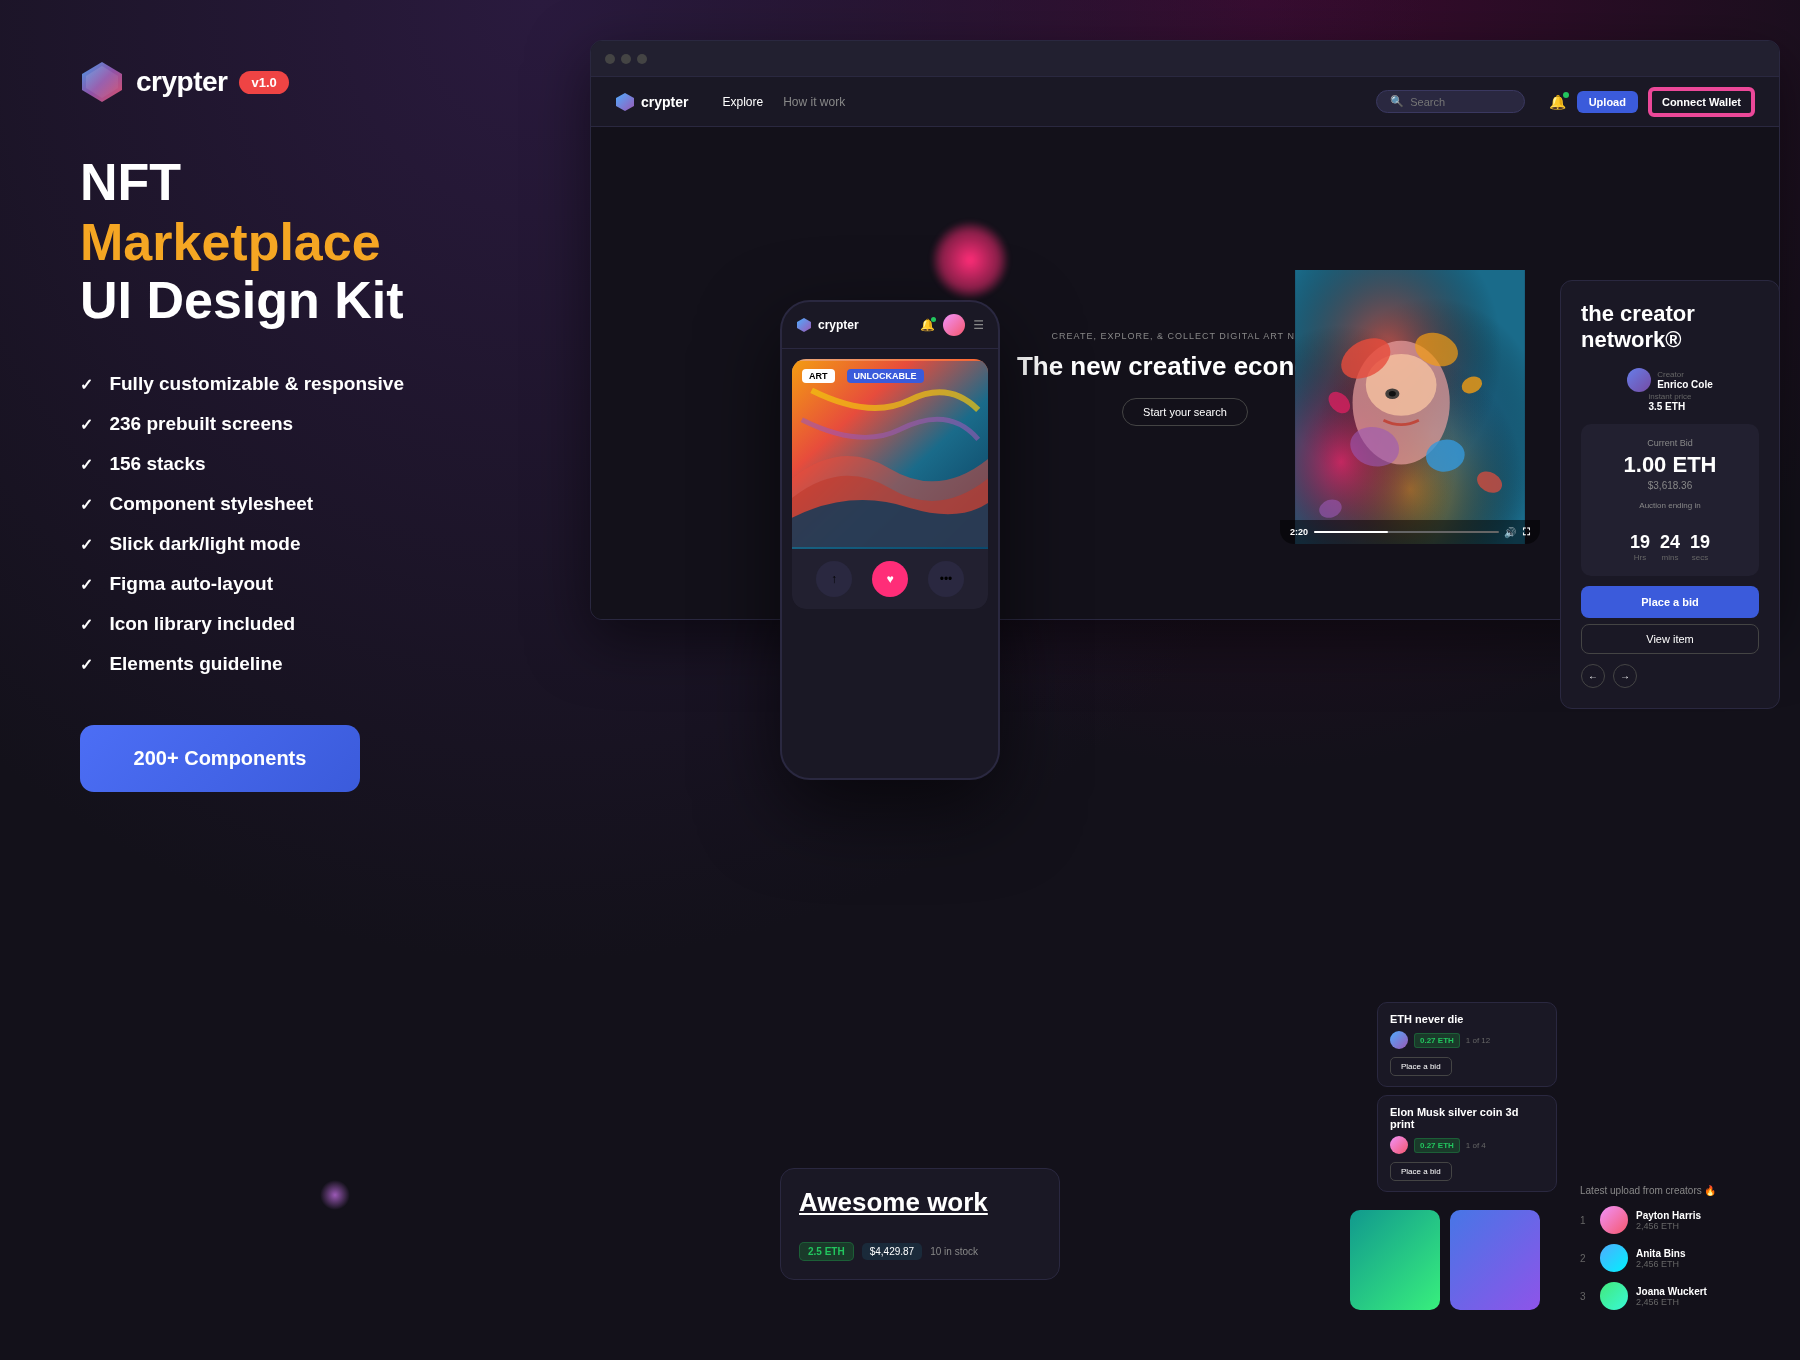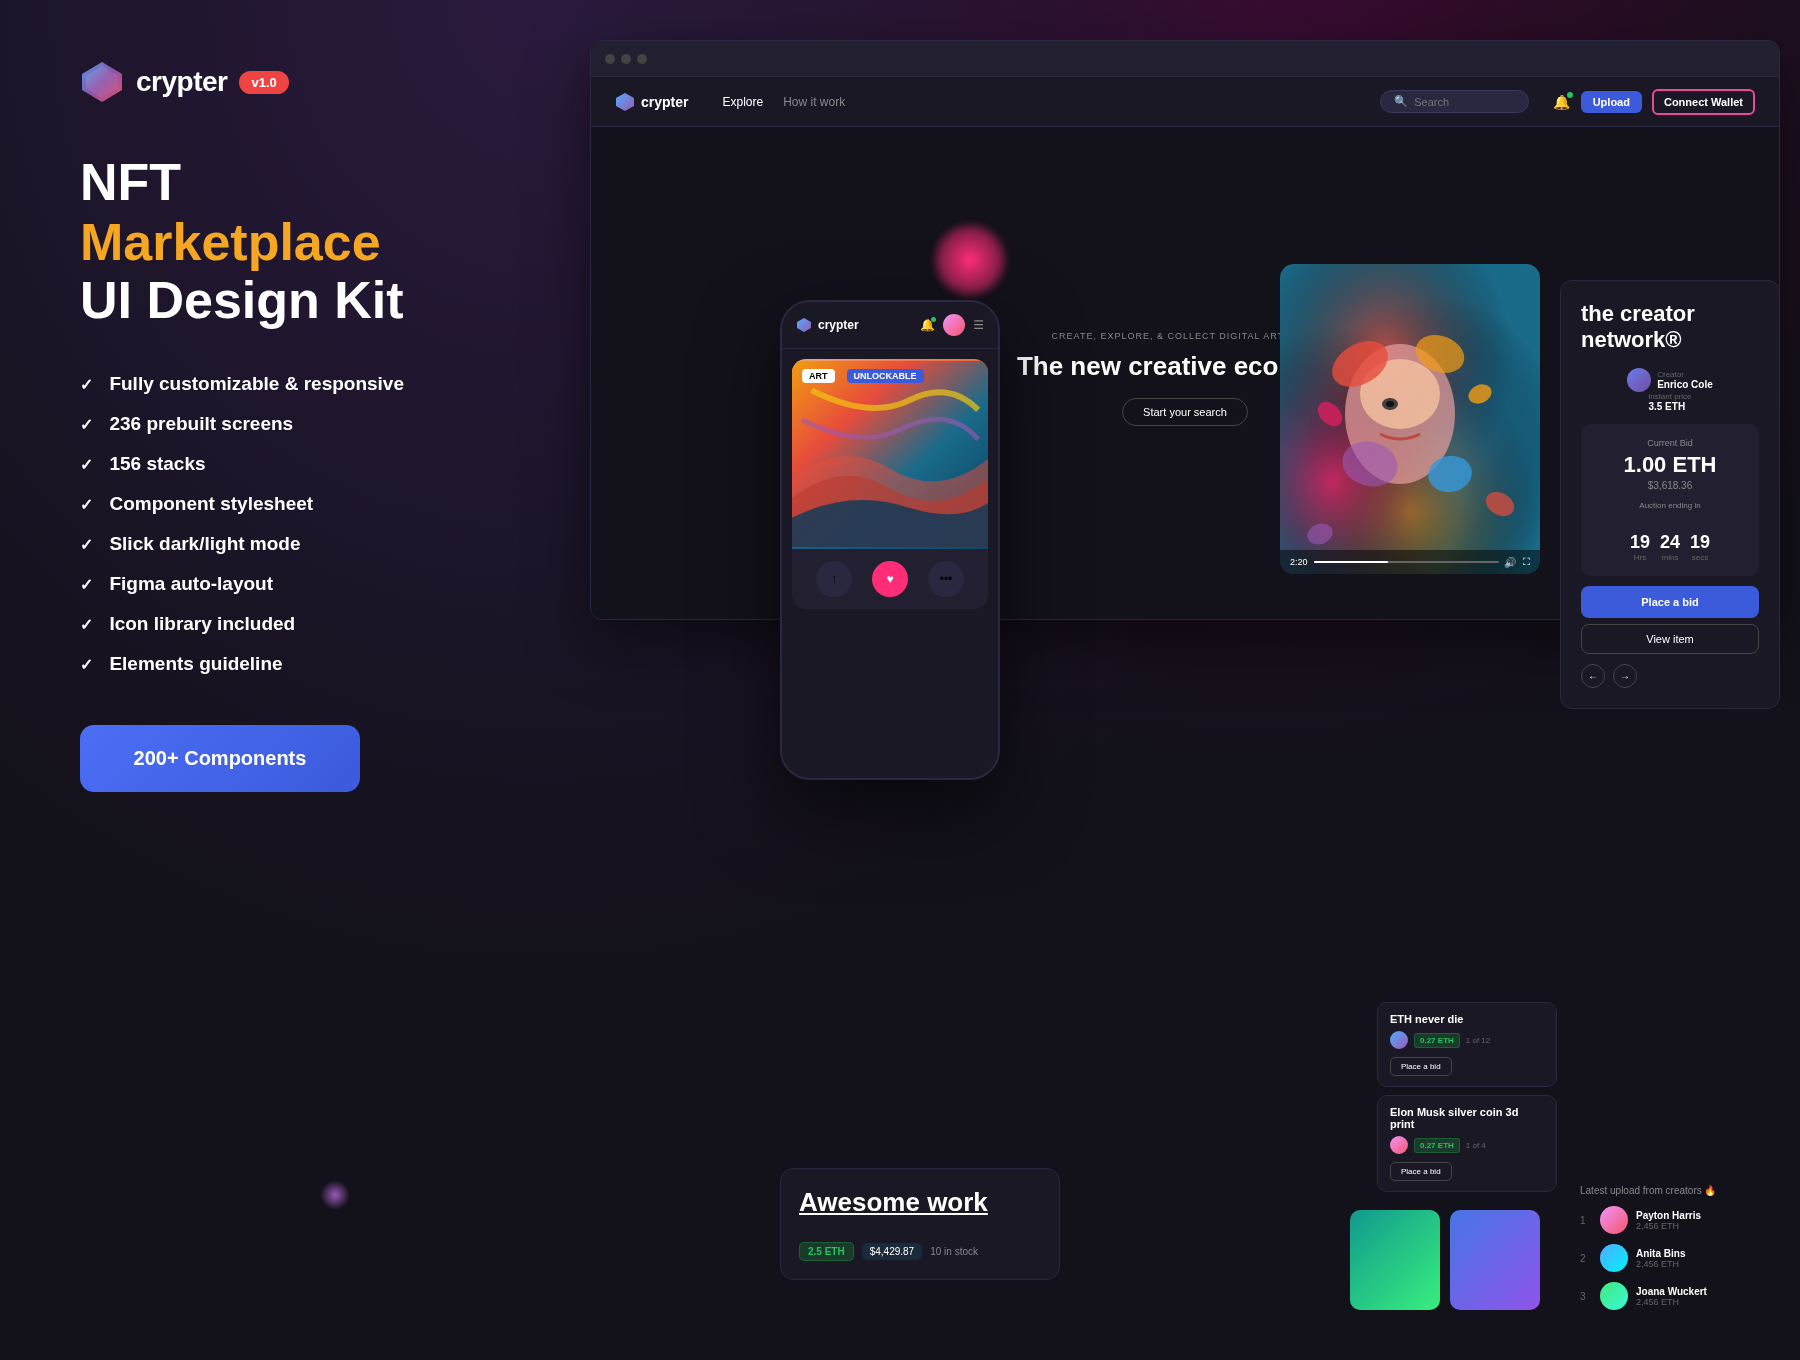--- a/index.html
+++ b/index.html
@@ -285,21 +285,21 @@
       border-radius: 6px;
       padding: 5px 12px;
       font-size: 11px;
       font-weight: 600;
       cursor: pointer;
     }
 
     .connect-wallet-btn {
       background: transparent;
       color: #fff;
-      border: 2px solid #ec4899;
+      border: 4px solid #ec4899;
       border-radius: 6px;
       padding: 5px 10px;
       font-size: 11px;
       font-weight: 600;
       cursor: pointer;
     }
 
     
     .site-hero {
       display: flex;
@@ -823,26 +823,27 @@
 
     .creator-row-eth {
       font-size: 9px;
       color: #666;
     }
 
     
     .large-painting {
       position: absolute;
       right: 260px;
-      top: 264px;
+      top: 270px;
       width: 260px;
-      height: 310px;
+      height: 274px;
       border-radius: 14px;
       overflow: hidden;
       z-index: 3;
+      font-weight: bold;
     }
 
     .painting-canvas {
       width: 100%;
       height: 100%;
     }
   </style>
 </head>
 <body>
 

